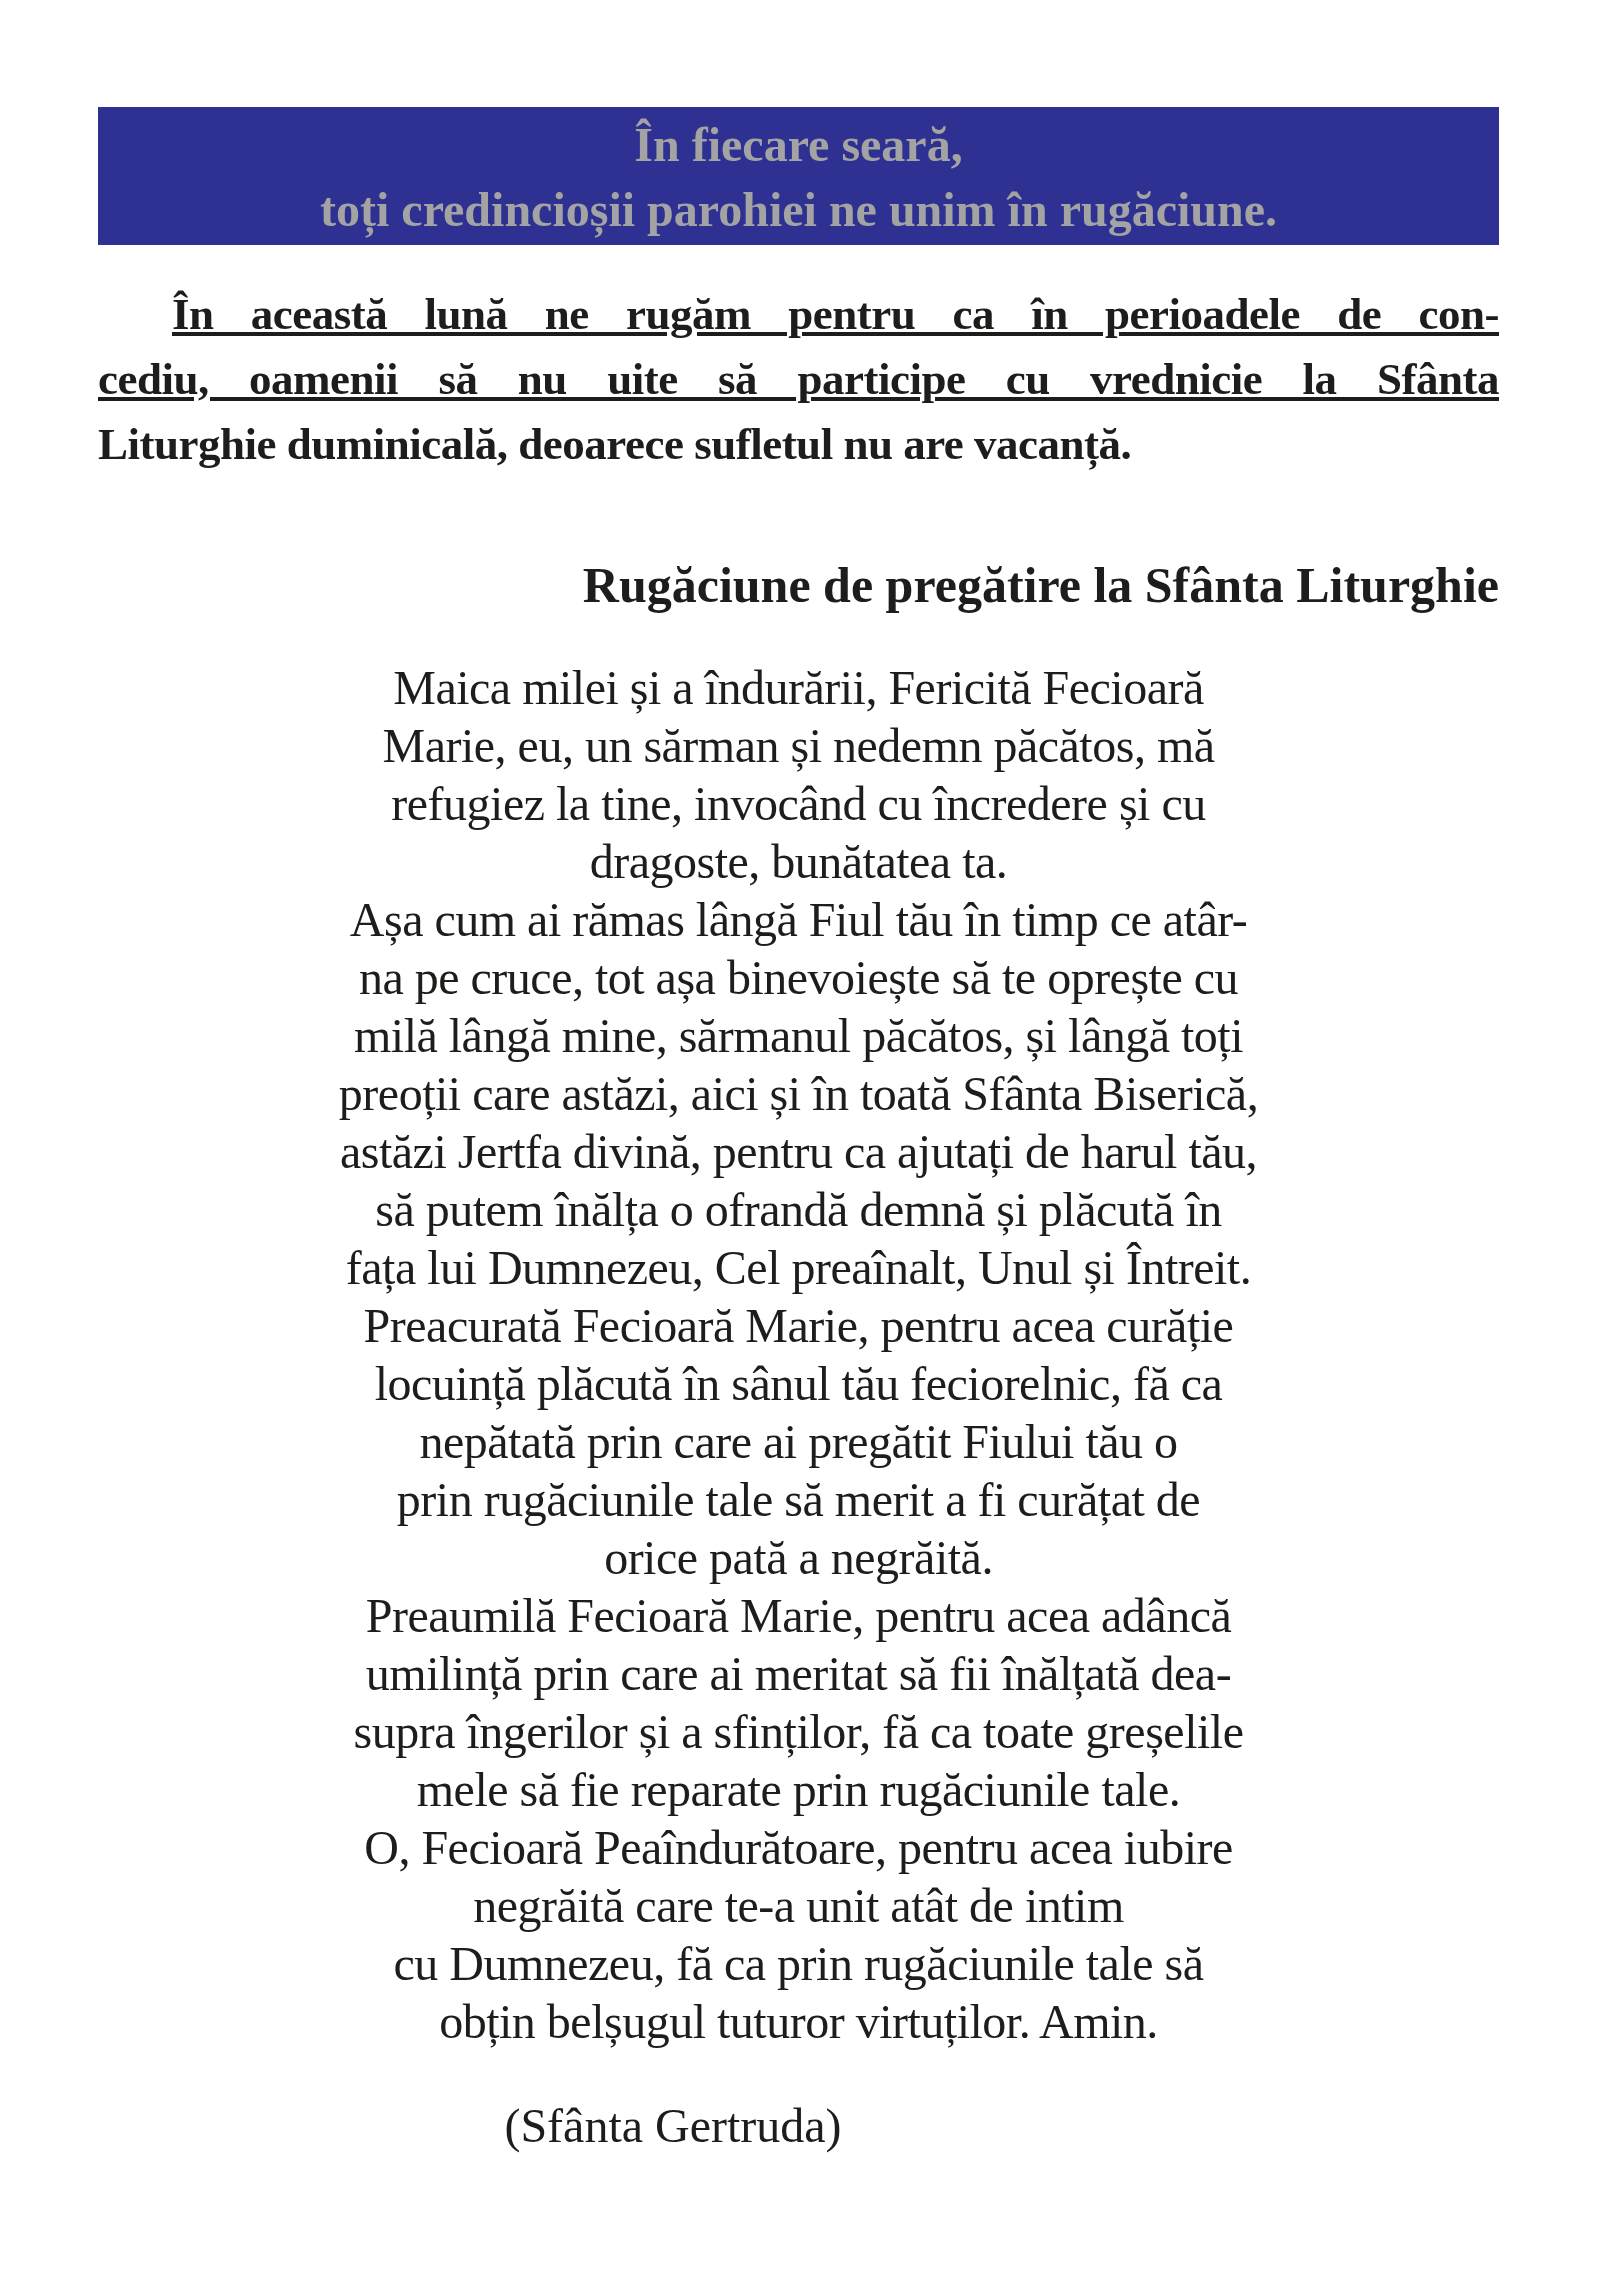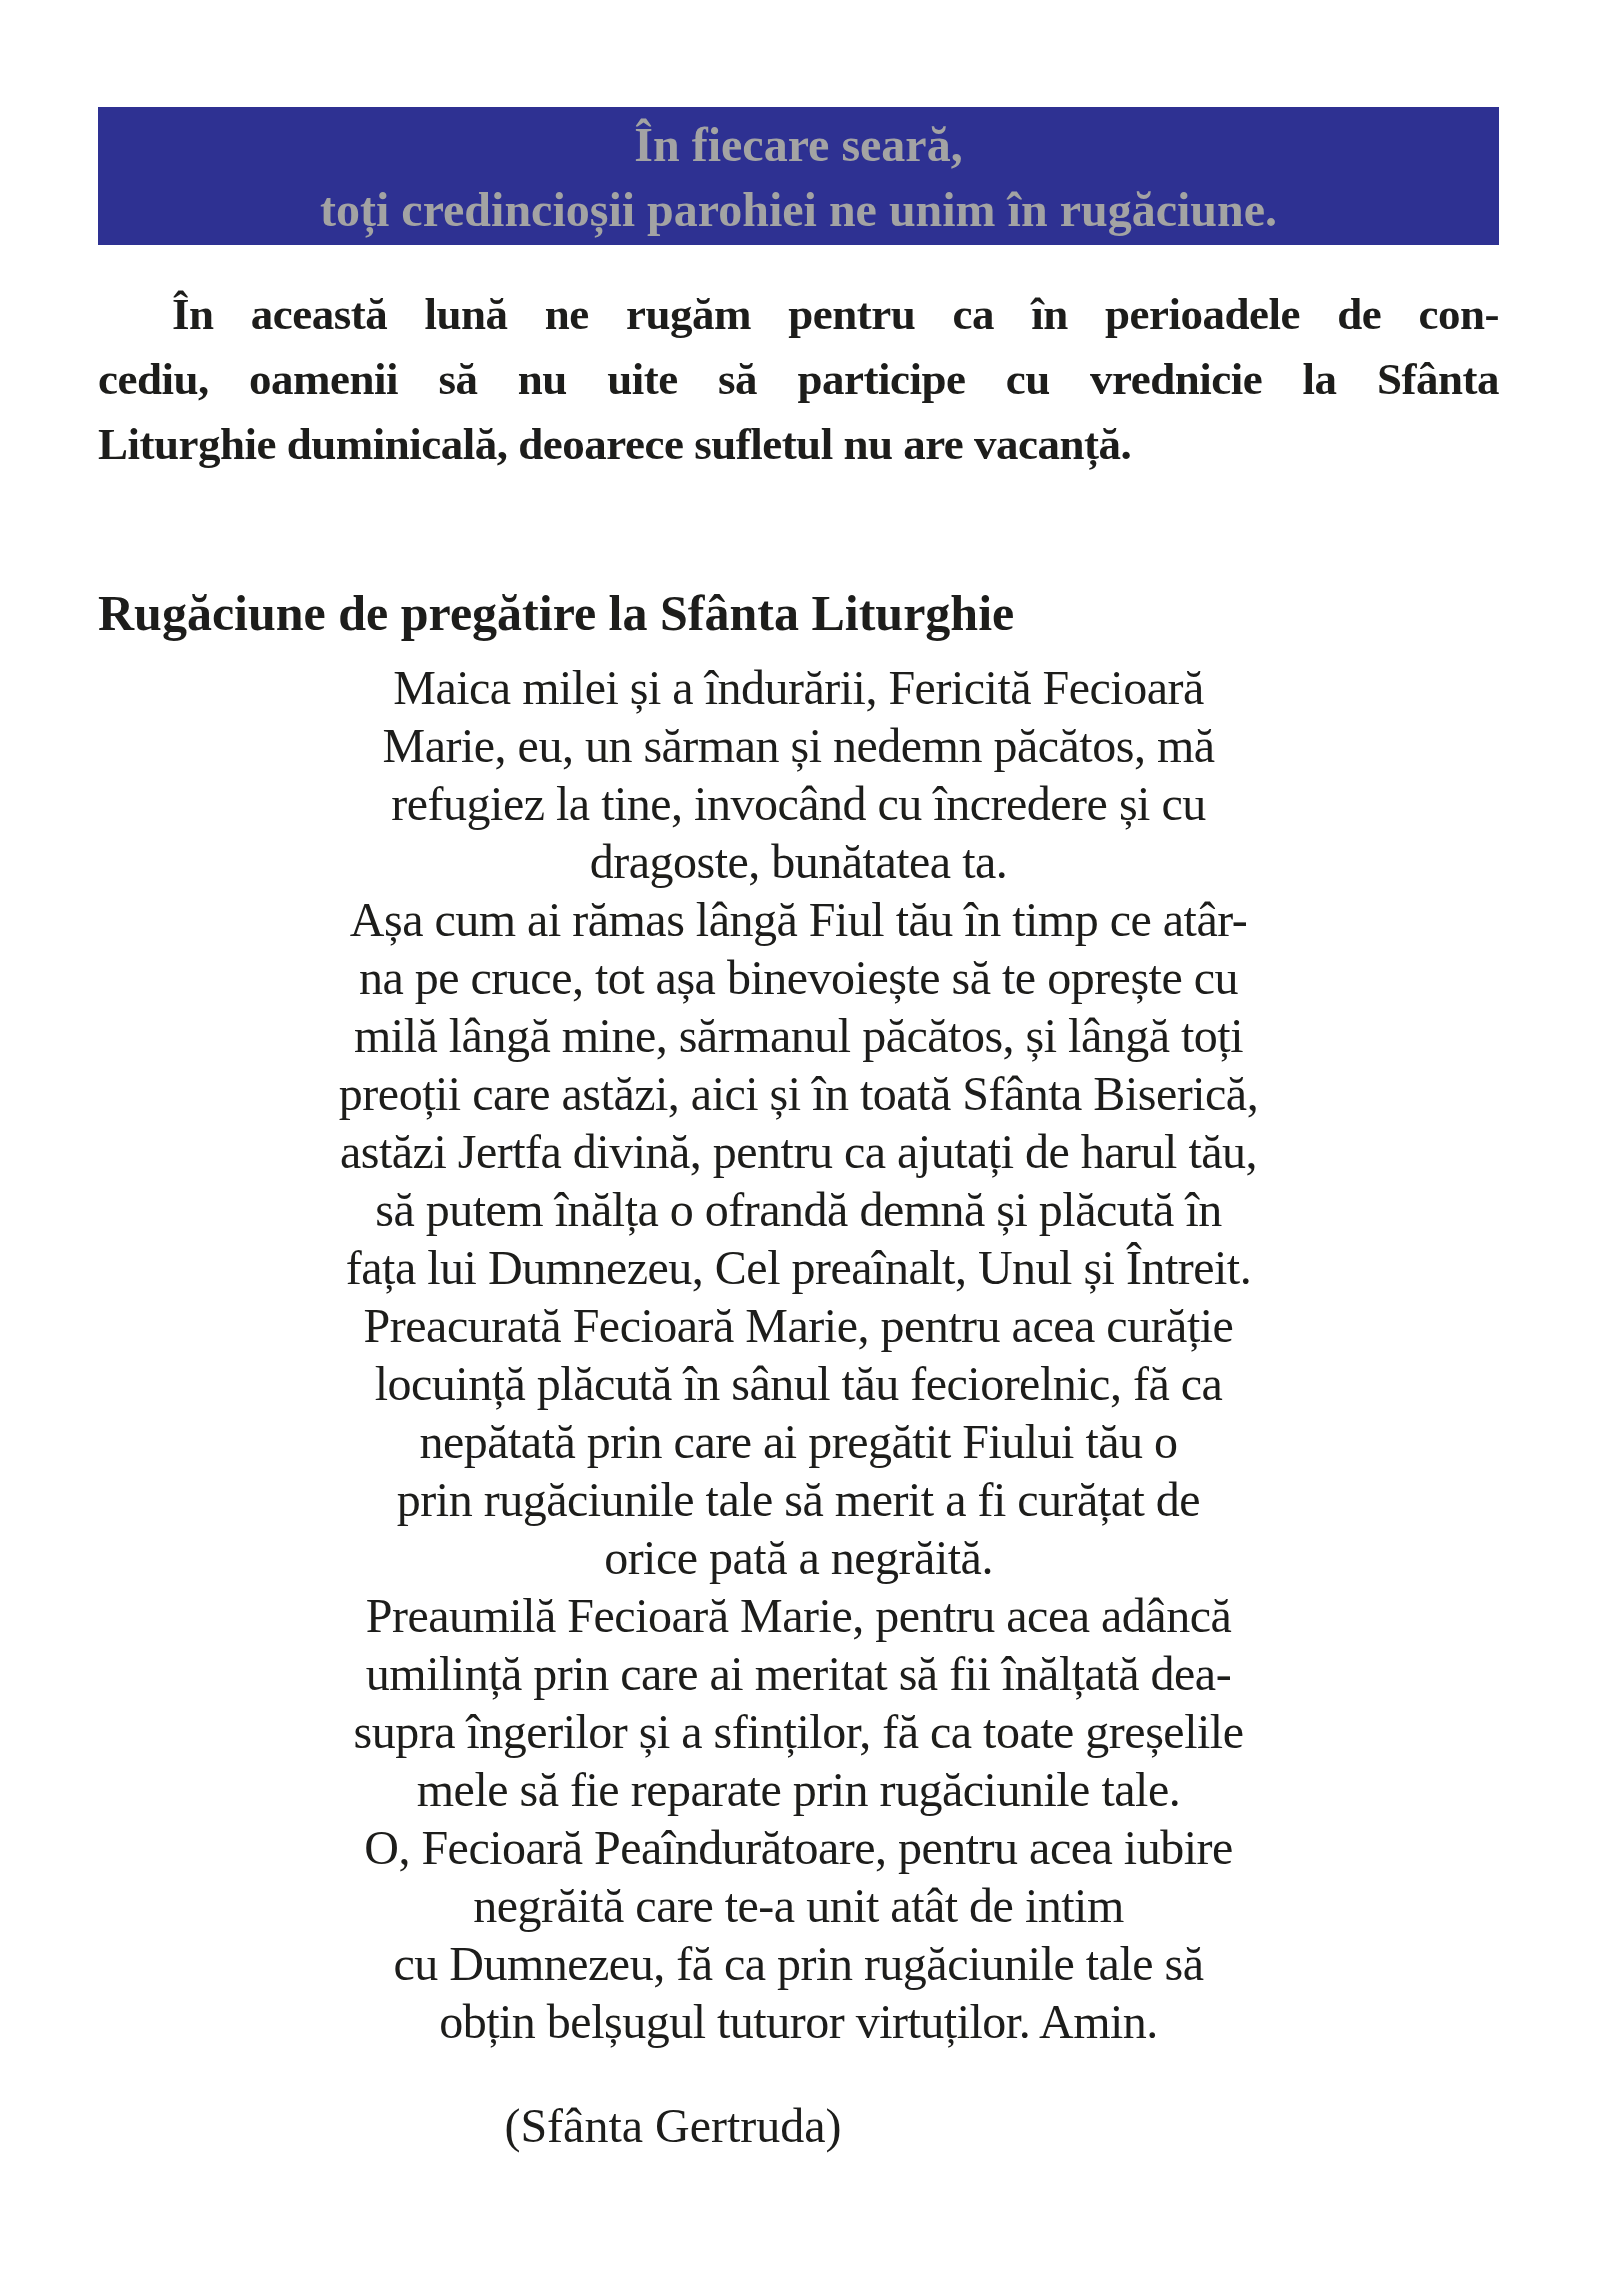--- a/index.html
+++ b/index.html
@@ -40,31 +40,32 @@
     font-size: 45px;
     line-height: 65px;
     letter-spacing: -0.5px;
   }
   .intro-line {
     white-space: normal;
   }
   .intro-line.justify-line {
     text-align: justify;
     text-align-last: justify;
+    text-decoration: underline;
   }
   .intro-line.first-line {
     padding-left: 74px;
   }
   .heading {
     position: absolute;
     left: 98px;
-    top: 582px;
+    top: 554px;
     width: 1401px;
     margin: 0;
-    text-align: left;
+    text-align: right;
     font-weight: bold;
     font-size: 50px;
     line-height: 63px;
   }
   .prayer {
     position: absolute;
     left: 98px;
     top: 659px;
     width: 1401px;
     text-align: center;

